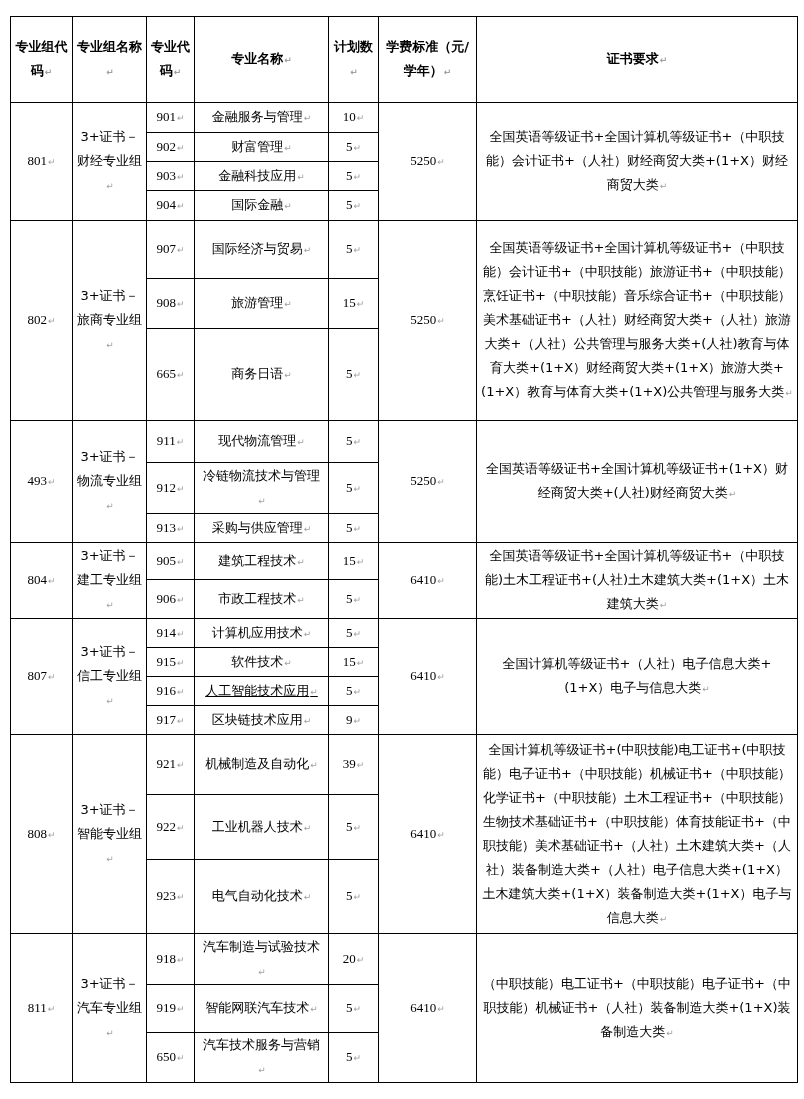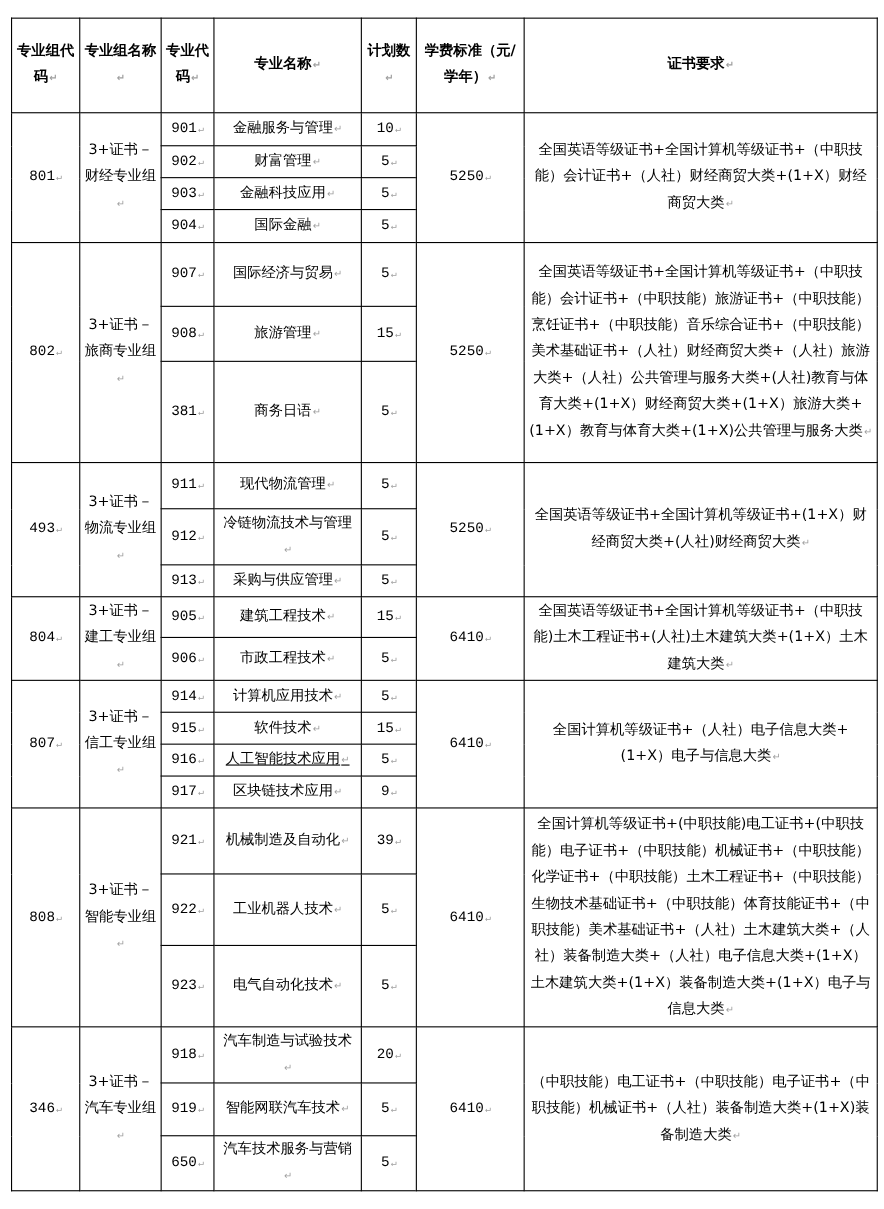--- a/index.html
+++ b/index.html
@@ -3,21 +3,21 @@
 <meta charset="utf-8">
 <style>
   html, body { margin: 0; padding: 0; background: #ffffff; }
   body { width: 804px; height: 1099px; position: relative; overflow: hidden;
          font-family: "DejaVu Sans", "Liberation Sans", sans-serif; color: #000; }
   table.main { position: absolute; left: 10px; top: 16px; border-collapse: collapse;
                table-layout: fixed; width: 787px; }
   table.main td, table.main th { border: 1px solid #000; padding: 0 4px; text-align: center;
                vertical-align: middle; font-size: 13px; line-height: 24px; }
   th { font-weight: bold; font-size: 14px; line-height: 24px; }
-  .num { font-family: Liberation Mono, monospace; font-size: 12px; }
+  .num { font-family: Liberation Serif, serif; font-size: 12px; }
   .cert { font-size: 13px; line-height: 24.5px; padding: 0 6px; }
   .para::after { content: "\21B5"; color: #a0a0a0; font-size: 9px; margin-left: 1px; }
 </style>
 </head>
 <body>
 
 <table class="main">
   <colgroup>
     <col style="width:62px">
       <col style="width:74px">
@@ -73,21 +73,21 @@
       <td class="num"><span class="para">5</span></td>
       <td rowspan="3" class="num"><span class="para">5250</span></td>
       <td rowspan="3" class="cert"><span class="para">全国英语等级证书+全国计算机等级证书+（中职技能）会计证书+（中职技能）旅游证书+（中职技能）烹饪证书+（中职技能）音乐综合证书+（中职技能）美术基础证书+（人社）财经商贸大类+（人社）旅游大类+（人社）公共管理与服务大类+(人社)教育与体育大类+(1+X）财经商贸大类+(1+X）旅游大类+(1+X）教育与体育大类+(1+X)公共管理与服务大类</span></td>
     </tr>
     <tr style="height:50px">
       <td class="num"><span class="para">908</span></td>
       <td><span class="para">旅游管理</span></td>
       <td class="num"><span class="para">15</span></td>
     </tr>
     <tr style="height:92px">
-      <td class="num"><span class="para">381</span></td>
+      <td class="num"><span class="para">665</span></td>
       <td><span class="para">商务日语</span></td>
       <td class="num"><span class="para">5</span></td>
     </tr>
 
     <tr style="height:42px">
       <td rowspan="3" class="num"><span class="para">493</span></td>
       <td rowspan="3"><span class="para">3+证书－物流专业组</span></td>
       <td class="num"><span class="para">911</span></td>
       <td><span class="para">现代物流管理</span></td>
       <td class="num"><span class="para">5</span></td>
@@ -159,21 +159,21 @@
       <td><span class="para">工业机器人技术</span></td>
       <td class="num"><span class="para">5</span></td>
     </tr>
     <tr style="height:74px">
       <td class="num"><span class="para">923</span></td>
       <td><span class="para">电气自动化技术</span></td>
       <td class="num"><span class="para">5</span></td>
     </tr>
 
     <tr style="height:51px">
-      <td rowspan="3" class="num"><span class="para">346</span></td>
+      <td rowspan="3" class="num"><span class="para">811</span></td>
       <td rowspan="3"><span class="para">3+证书－汽车专业组</span></td>
       <td class="num"><span class="para">918</span></td>
       <td><span class="para">汽车制造与试验技术</span></td>
       <td class="num"><span class="para">20</span></td>
       <td rowspan="3" class="num"><span class="para">6410</span></td>
       <td rowspan="3" class="cert"><span class="para">（中职技能）电工证书+（中职技能）电子证书+（中职技能）机械证书+（人社）装备制造大类+(1+X)装备制造大类</span></td>
     </tr>
     <tr style="height:48px">
       <td class="num"><span class="para">919</span></td>
       <td style="white-space:nowrap;padding:0 1px;"><span class="para">智能网联汽车技术</span></td>

